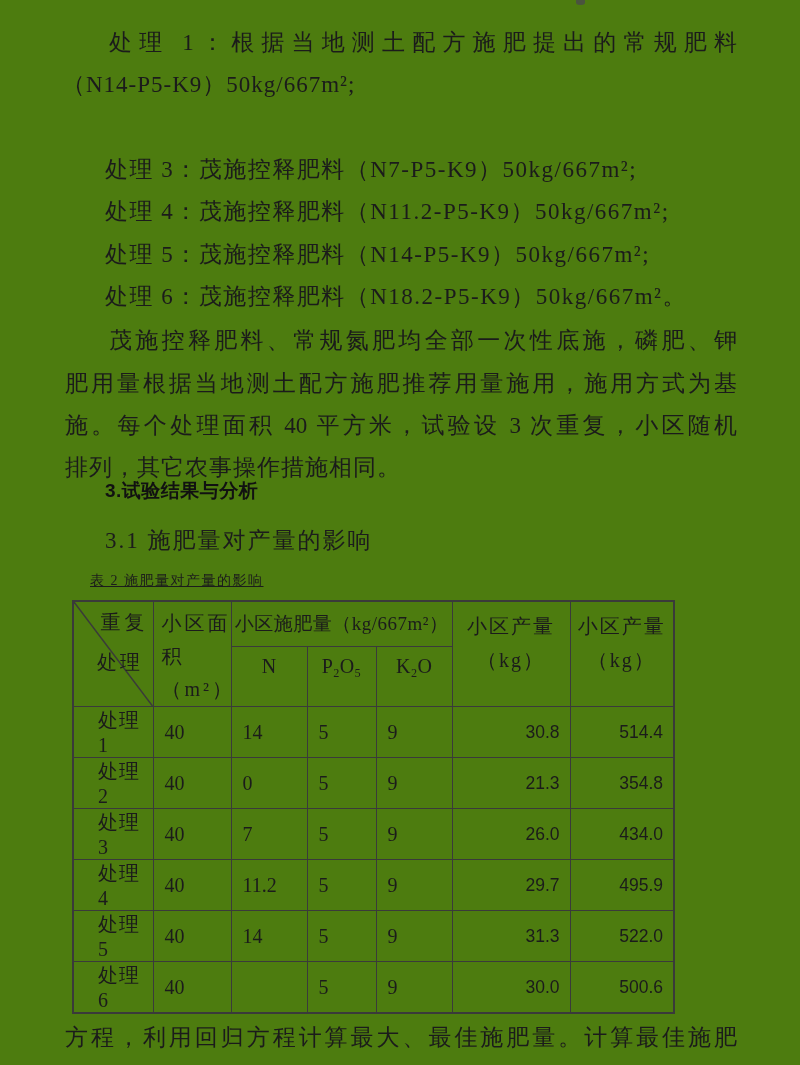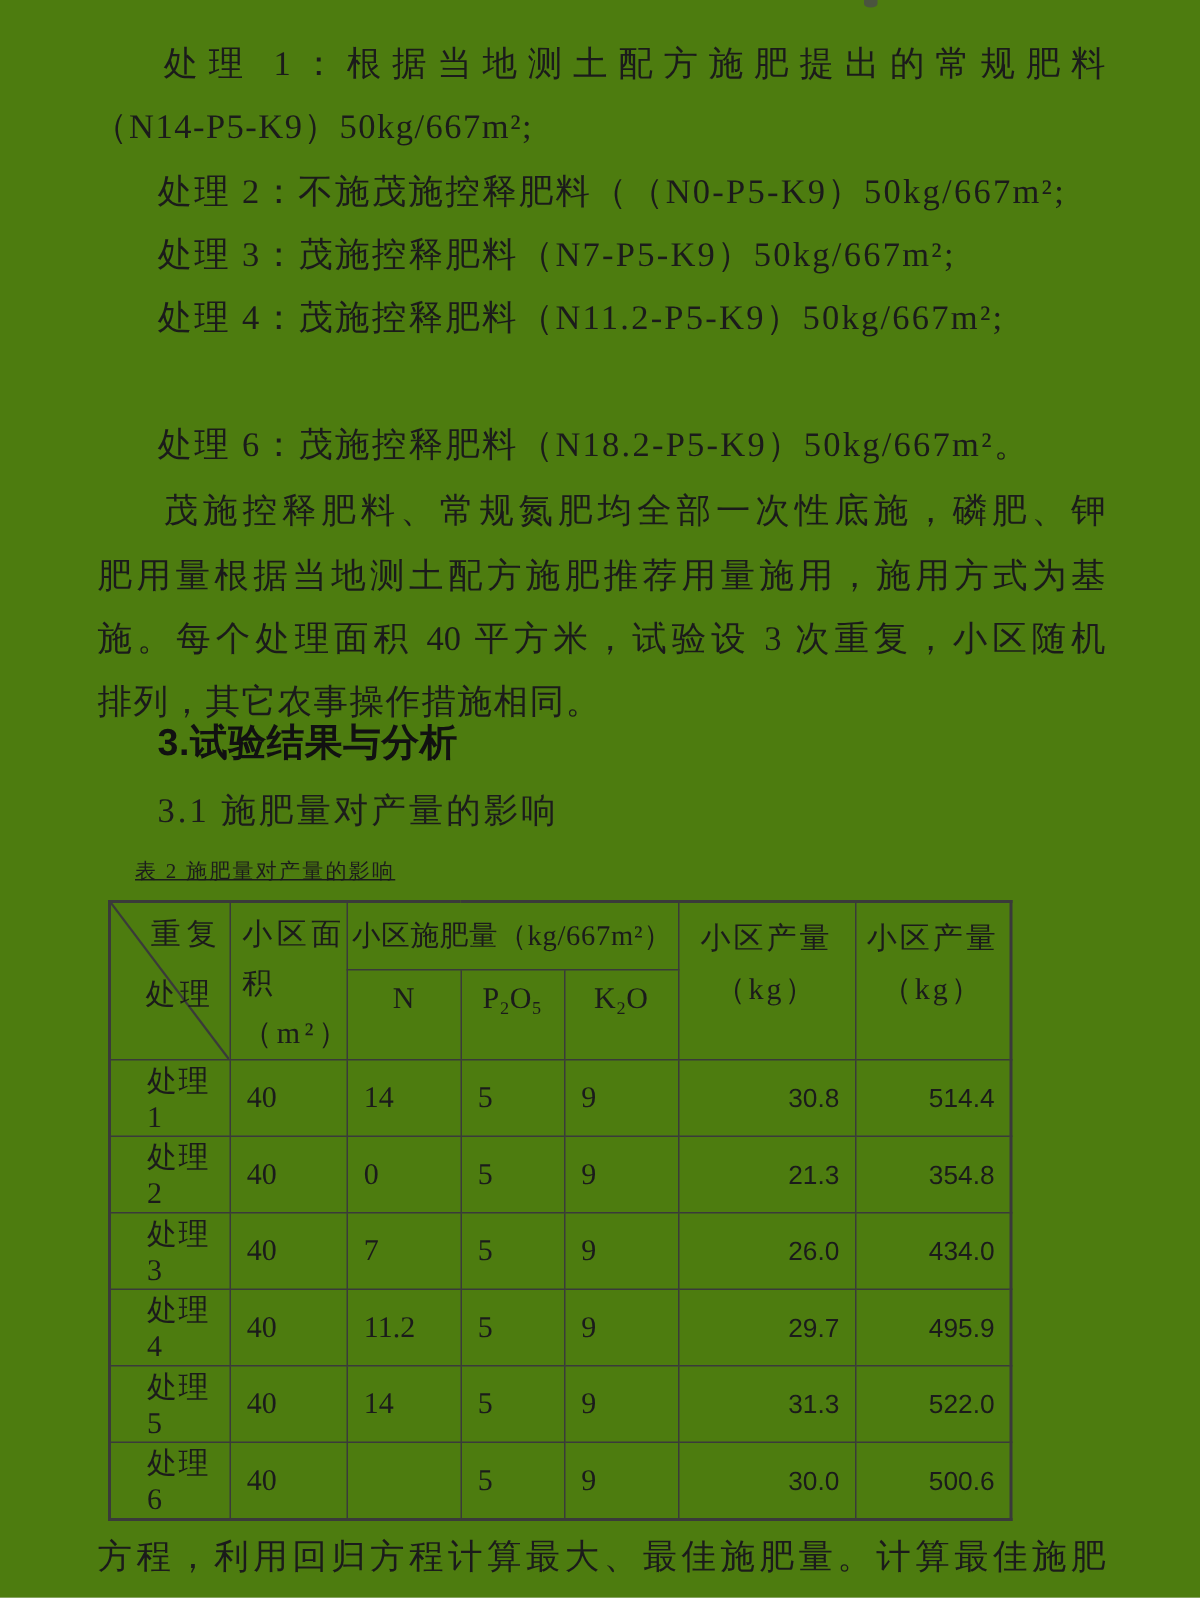--- a/index.html
+++ b/index.html
@@ -34,21 +34,21 @@
   }
   .indent { padding-left: 44px; width: 628px; }
   .tstart { left: 105px; letter-spacing: 1.5px; }
   .margin { left: 62px; }
   
   .h-bold {
     position: absolute;
     left: 105px;
     font-family: "Liberation Sans", "DejaVu Sans", sans-serif;
     font-weight: 700;
-    font-size: 25px;
+    font-size: 19px;
     letter-spacing: 0.5px;
     white-space: nowrap;
     color: #111;
   }
   .h-sub {
     position: absolute;
     left: 105px;
     font-size: 23px;
     letter-spacing: 2px;
     white-space: nowrap;
@@ -131,23 +131,23 @@
 </head>
 <body>
 
 <div class="page">
 
   <div class="speck"></div>
 
   <div class="tline just indent" style="top:27px">处理 1：根据当地测土配方施肥提出的常规肥料</div>
   <div class="tline margin" style="top:69px">（N14-P5-K9）50kg/667m²;</div>
 
-  <div class="tline tstart" style="top:112px">处理 2：不施茂施控释肥料（（N0-P5-K9）50kg/667m²;</div>
   <div class="tline tstart" style="top:154px">处理 3：茂施控释肥料（N7-P5-K9）50kg/667m²;</div>
   <div class="tline tstart" style="top:196px">处理 4：茂施控释肥料（N11.2-P5-K9）50kg/667m²;</div>
+  <div class="tline tstart" style="top:239px">处理 5：茂施控释肥料（N14-P5-K9）50kg/667m²;</div>
   <div class="tline tstart" style="top:281px">处理 6：茂施控释肥料（N18.2-P5-K9）50kg/667m²。</div>
 
   <div class="tline just indent" style="top:325px">茂施控释肥料、常规氮肥均全部一次性底施，磷肥、钾</div>
   <div class="tline just" style="top:368px">肥用量根据当地测土配方施肥推荐用量施用，施用方式为基</div>
   <div class="tline just" style="top:410px">施。每个处理面积 40 平方米，试验设 3 次重复，小区随机</div>
   <div class="tline" style="top:452px; left:65px">排列，其它农事操作措施相同。</div>
 
   <div class="h-bold" style="top:478px">3.试验结果与分析</div>
   <div class="h-sub" style="top:525px">3.1 施肥量对产量的影响</div>
 

